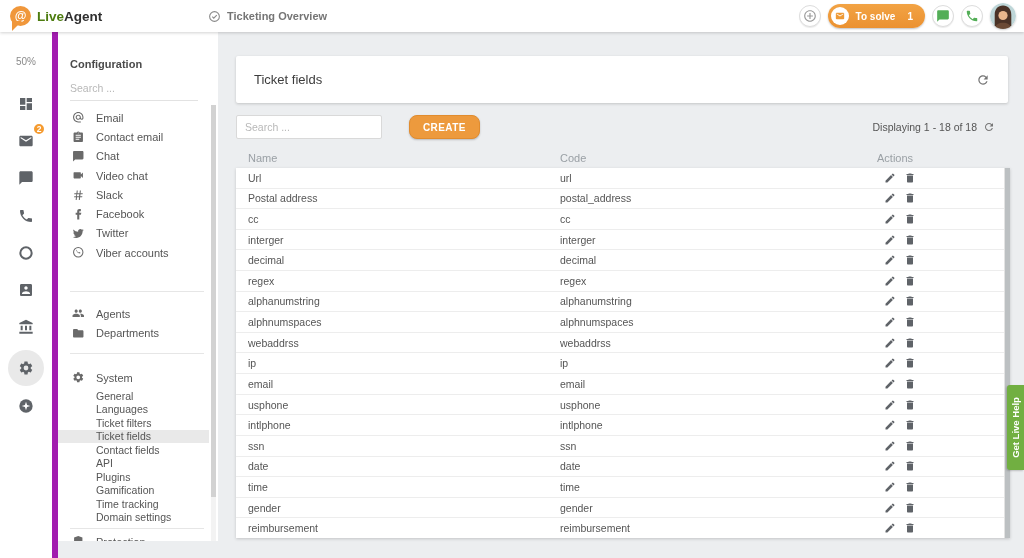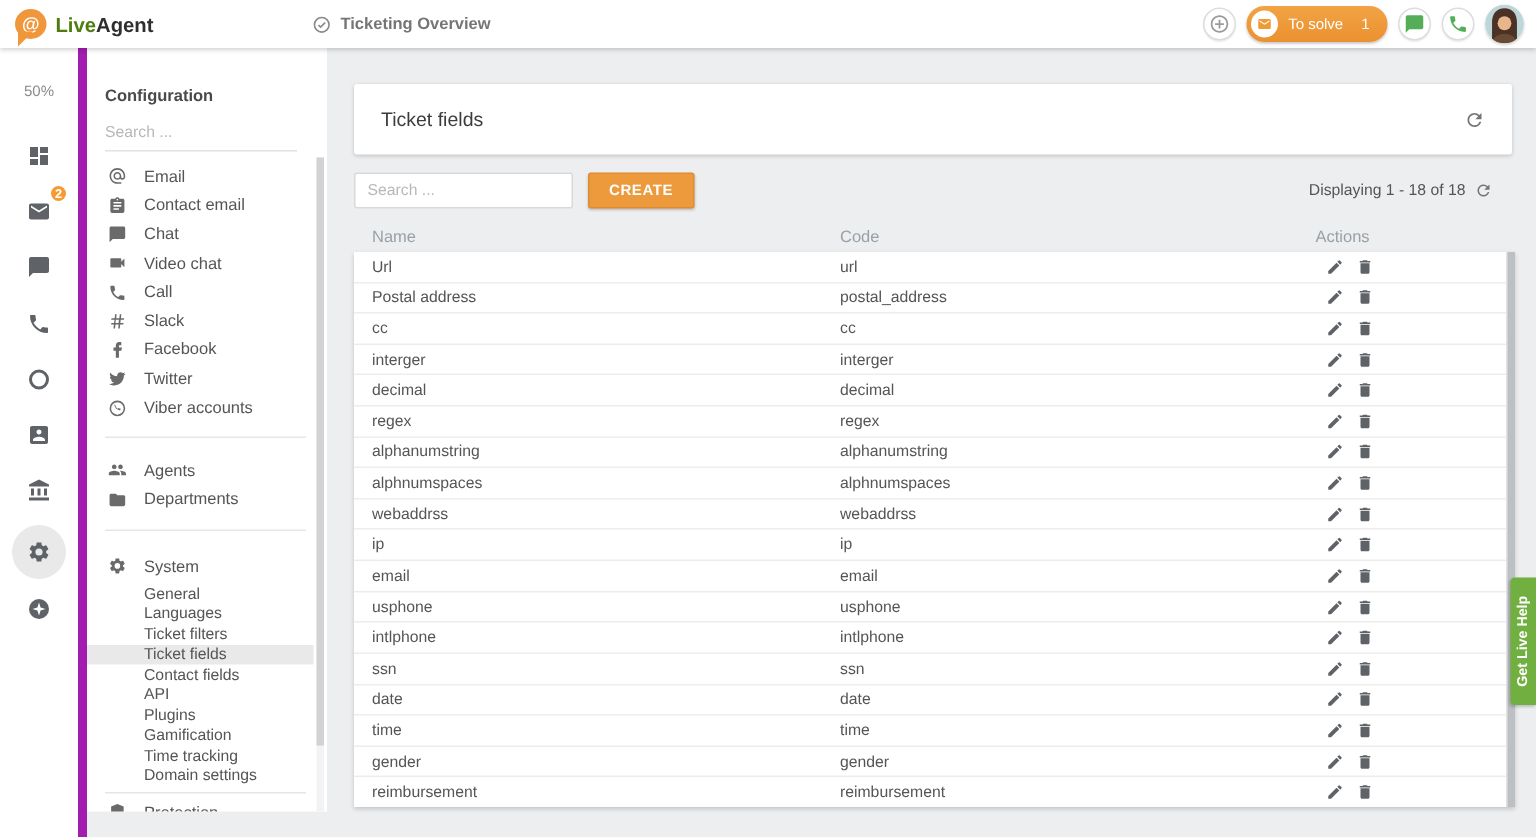--- a/index.html
+++ b/index.html
@@ -27,21 +27,21 @@
                 display:flex; align-items:center; justify-content:center; color:#9a9a9a;
                 box-shadow:0 1px 1px rgba(0,0,0,.08); cursor:pointer; }
   .circle-btn svg { width:14px; height:14px; }
   .circle-btn.green { color:#53ae57; }
   .to-solve { height:24px; border-radius:12px; background:linear-gradient(#f2a344,#eb9130);
               display:flex; align-items:center; padding:0 12px 0 3px; gap:7px;
               box-shadow:0 1px 2px rgba(0,0,0,.25); cursor:pointer; }
   .mail-bubble { width:18px; height:18px; background:#fff; border-radius:50%;
                  display:flex; align-items:center; justify-content:center; color:#ee9a36; }
   .mail-bubble svg { width:10px; height:10px; }
-  .to-solve .lbl, .to-solve .cnt { color:#fff; font-size:10px; font-weight:normal; }
+  .to-solve .lbl, .to-solve .cnt { color:#fff; font-size:10px; font-weight:bold; }
   .to-solve .cnt { margin-left:5px; }
   .avatar { width:26px; height:26px; border-radius:50%; overflow:hidden; cursor:pointer;
             box-shadow:0 1px 2px rgba(0,0,0,.2); }
 
   
   .rail { position:absolute; top:32px; left:0; width:58px; bottom:0; background:#fff; z-index:40;
           border-right:6px solid #a21caf; }
   .rail-zoom { position:absolute; top:24px; width:100%; text-align:center; font-size:10px; color:#8a8a8a; }
   .rail-item { position:absolute; left:50%; transform:translate(-50%,-50%); width:24px; height:24px;
                color:#5f6368; display:flex; align-items:center; justify-content:center; cursor:pointer; }
@@ -78,22 +78,22 @@
   .header-card { position:absolute; left:18px; top:24px; right:16px; height:47px; background:#fff;
                  border-radius:2px; box-shadow:0 1px 3px rgba(0,0,0,.18); display:flex; align-items:center;
                  justify-content:space-between; padding:0 18px; }
   .header-title { font-size:13px; color:#3c3c3c; }
   .icon-btn { color:#757575; cursor:pointer; }
   .icon-btn svg { width:14px; height:14px; }
   .toolbar { position:absolute; left:18px; top:83px; right:16px; height:24px; display:flex; align-items:center; }
   .search-input { width:146px; height:24px; border:1px solid #d9d9d9; border-radius:2px; padding:0 8px;
                   font-size:10.5px; color:#555; background:#fff; outline:none; }
   .search-input::placeholder { color:#b8b8b8; }
-  .create-btn { margin-left:10px; height:24px; padding:0 13px; background:#ed9a3d; border:1px solid #e18c2e;
-                border-radius:2px; color:#fff; font-size:10px; font-weight:bold; letter-spacing:.4px;
+  .create-btn { margin-left:27px; height:24px; padding:0 13px; background:#ed9a3d; border:1px solid #e18c2e;
+                border-radius:8px; color:#fff; font-size:10px; font-weight:bold; letter-spacing:.4px;
                 box-shadow:0 1px 2px rgba(0,0,0,.22); cursor:pointer; }
   .displaying { margin-left:auto; display:flex; align-items:center; gap:6px; font-size:10.5px; color:#555;
                 padding-right:13px;text-align:right; }
   .displaying .icon-btn svg { width:12px; height:12px; }
   .col-headers { position:absolute; left:18px; top:120px; right:16px; height:14px; font-size:11px;
                  color:#9aa0a5; }
   .col-name { position:absolute; left:12px; }
   .col-code { position:absolute; left:324px; }
   .col-actions { position:absolute; left:641px; }
   .table { position:absolute; left:18px; top:136px; width:774px; bottom:20px; background:#fff;
@@ -280,28 +280,20 @@
         <span class="sb-icon">
           <svg viewBox="0 0 24 24" fill="currentColor">
             <path d="M17 10.5V7c0-.55-.45-1-1-1H4c-.55 0-1 .45-1 1v10c0 .55.45 1 1 1h12c.55 0 1-.45 1-1v-3.5l4 4v-11z"></path>
           </svg>
         </span>
         <span>Video chat</span>
       </div>
       <div class="sb-item">
         <span class="sb-icon">
           <svg viewBox="0 0 24 24" fill="currentColor">
-            <path d="M6.62 10.79c1.44 2.83 3.76 5.14 6.59 6.59l2.2-2.2c.27-.27.67-.36 1.02-.24 1.12.37 2.33.57 3.57.57.55 0 1 .45 1 1V20c0 .55-.45 1-1 1-9.39 0-17-7.61-17-17 0-.55.45-1 1-1h3.5c.55 0 1 .45 1 1 0 1.25.2 2.45.57 3.57.11.35.03.74-.25 1.02z"></path>
-          </svg>
-        </span>
-        <span>Call</span>
-      </div>
-      <div class="sb-item">
-        <span class="sb-icon">
-          <svg viewBox="0 0 24 24" fill="currentColor">
             <path d="M9.1 3L8.5 8H4.6L4 10h4.3l-.5 4H4.4l-.6 2h3.8L7 21h2l.6-5h4l-.6 5h2l.6-5h3.8l.6-2h-4.2l.5-4h3.9l.6-2h-4.3l.6-5h-2l-.6 5h-4l.6-5zm.9 7h4l-.5 4h-4z"></path>
           </svg>
         </span>
         <span>Slack</span>
       </div>
       <div class="sb-item">
         <span class="sb-icon">
           <svg viewBox="0 0 24 24" fill="currentColor">
             <path d="M17 2h-3c-2.2 0-4 1.8-4 4v3H7v4h3v9h4v-9h3l1-4h-4V6.5c0-.3.2-.5.5-.5H17z"></path>
           </svg>

